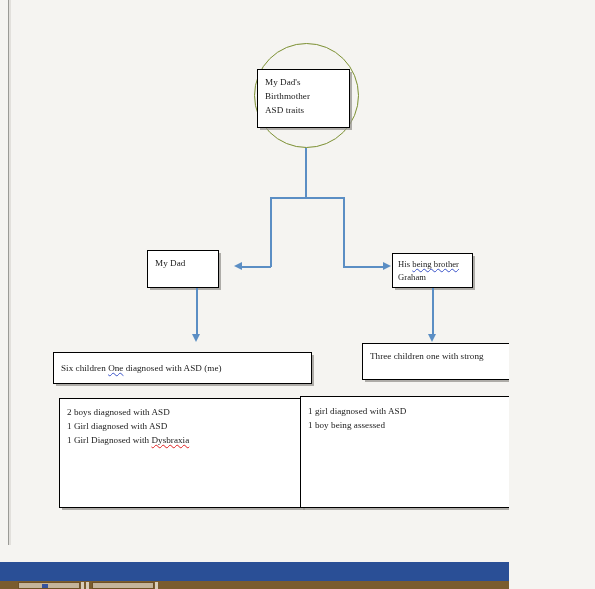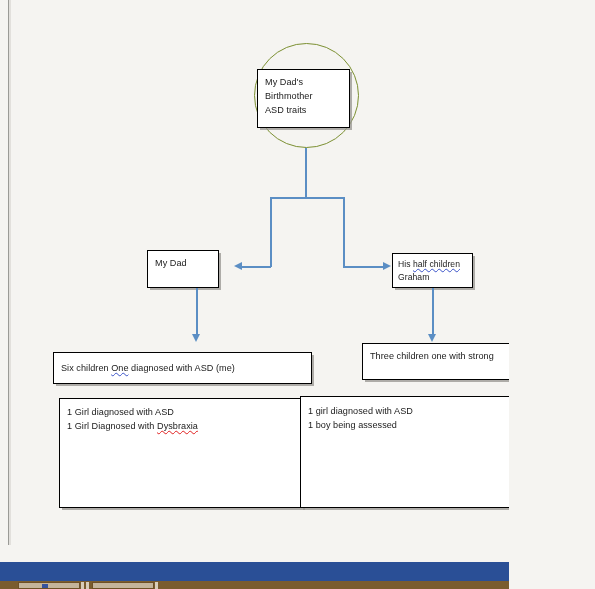--- a/index.html
+++ b/index.html
@@ -13,20 +13,21 @@
     background: #f5f4f1;
     font-family: "Liberation Sans", sans-serif;
   }
 
   #screen {
     position: relative;
     width: 509px;
     height: 589px;
     background: #f5f4f1;
     overflow: hidden;
+    font-family: Liberation Serif, serif;
   }
 
   
   #page {
     position: absolute;
     left: 0;
     top: 0;
     width: 595px;
     height: 562px;
     background: #f5f4f1;
@@ -202,21 +203,21 @@
     <div class="arrow arrow-right" style="left:383px; top:262px;"></div>
 
     <div class="shape boxnode" style="left:147px; top:250px; width:72px; height:38px;">
       <div class="txt">
         <p>My Dad</p>
       </div>
     </div>
 
     <div class="shape boxnode" style="left:392px; top:253px; width:81px; height:35px;">
       <div class="txt" style="top:4px; left:5px; font-size:8.6px; line-height:12.5px;">
-        <p><span>His </span><span class="sp-blue">half children</span></p>
+        <p><span>His </span><span class="sp-blue">being brother</span></p>
         <p>Graham</p>
       </div>
     </div>
 
     <div class="conn conn-v" style="left:196px; top:288px; height:48px;"></div>
     <div class="arrow arrow-down" style="left:192px; top:334px;"></div>
 
     <div class="conn conn-v" style="left:432px; top:288px; height:48px;"></div>
     <div class="arrow arrow-down" style="left:428px; top:334px;"></div>
 
@@ -227,20 +228,21 @@
     </div>
 
     <div class="shape boxnode" style="left:362px; top:343px; width:172px; height:37px;">
       <div class="txt" style="top:5px;">
         <p>Three children one with strong</p>
       </div>
     </div>
 
     <div class="shape boxnode" style="left:59px; top:398px; width:244px; height:110px;">
       <div class="txt" style="top:6px;">
+        <p class="gap">2 boys diagnosed with ASD</p>
         <p class="gap">1 Girl diagnosed with ASD</p>
         <p class="gap"><span>1 Girl Diagnosed with </span><span class="sp-red">Dysbraxia</span></p>
       </div>
     </div>
 
     <div class="shape boxnode" style="left:300px; top:396px; width:236px; height:112px;">
       <div class="txt" style="top:7px;">
         <p>1 girl diagnosed with ASD</p>
         <p class="gap">1 boy being assessed</p>
       </div>

